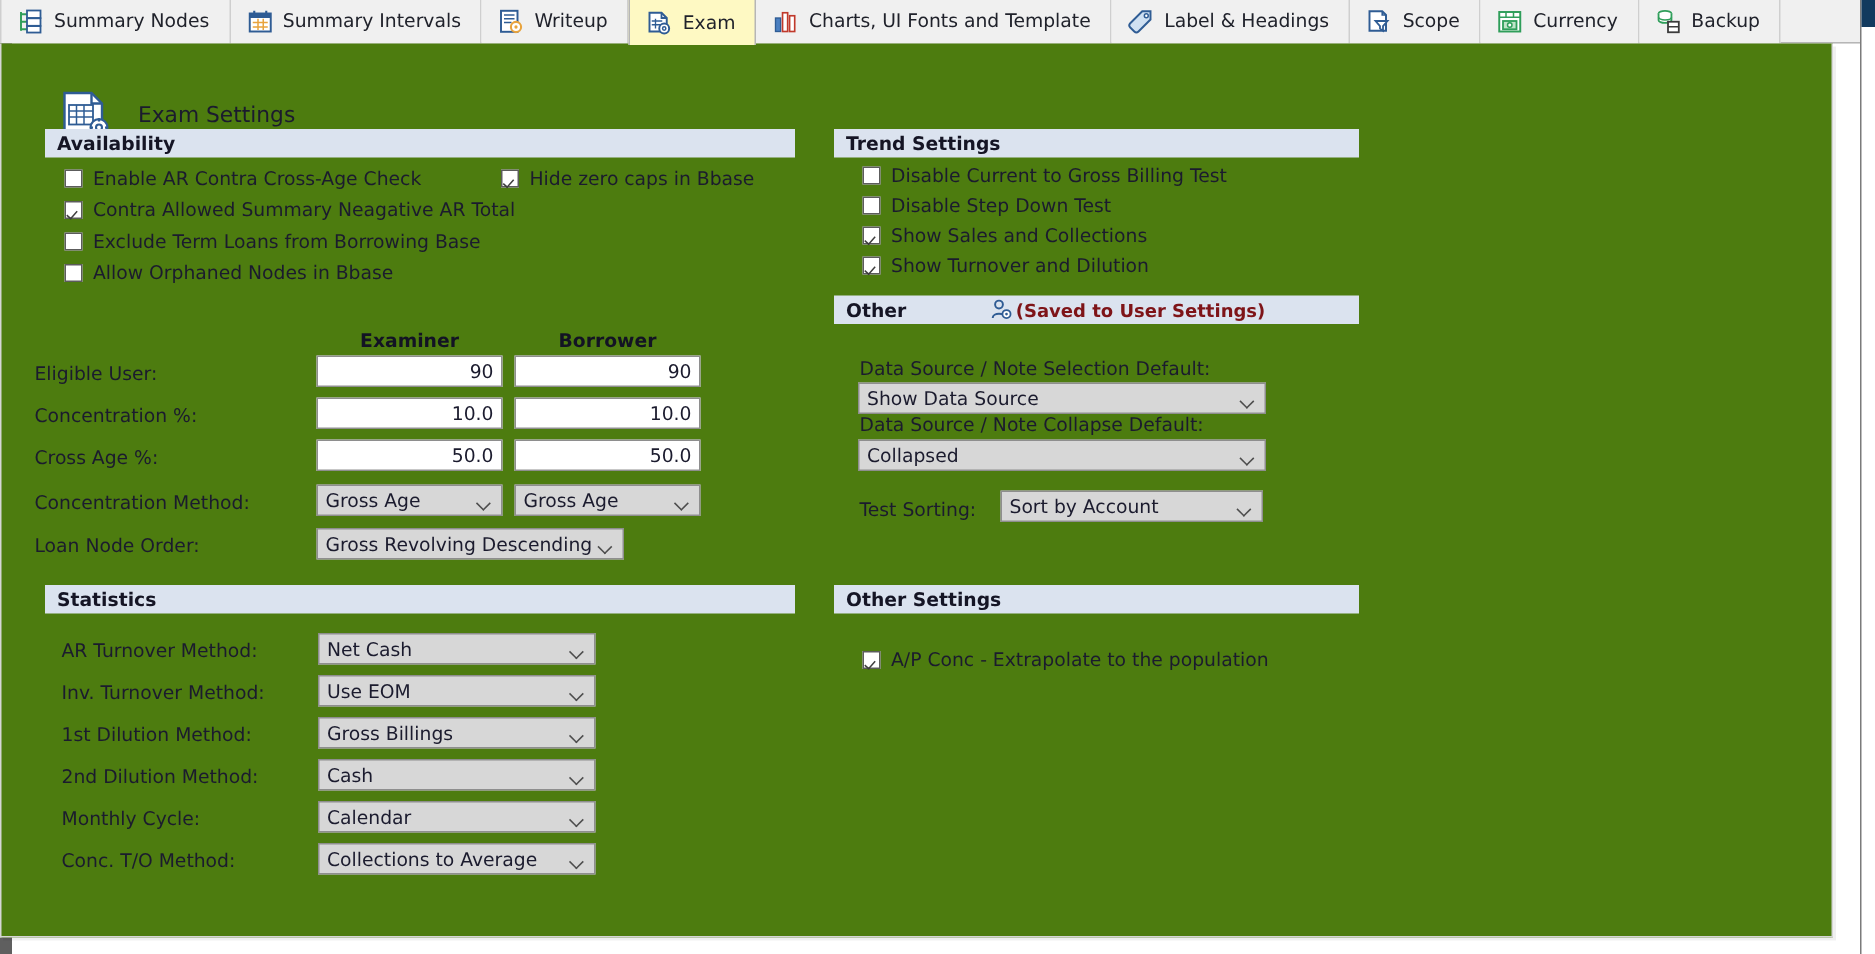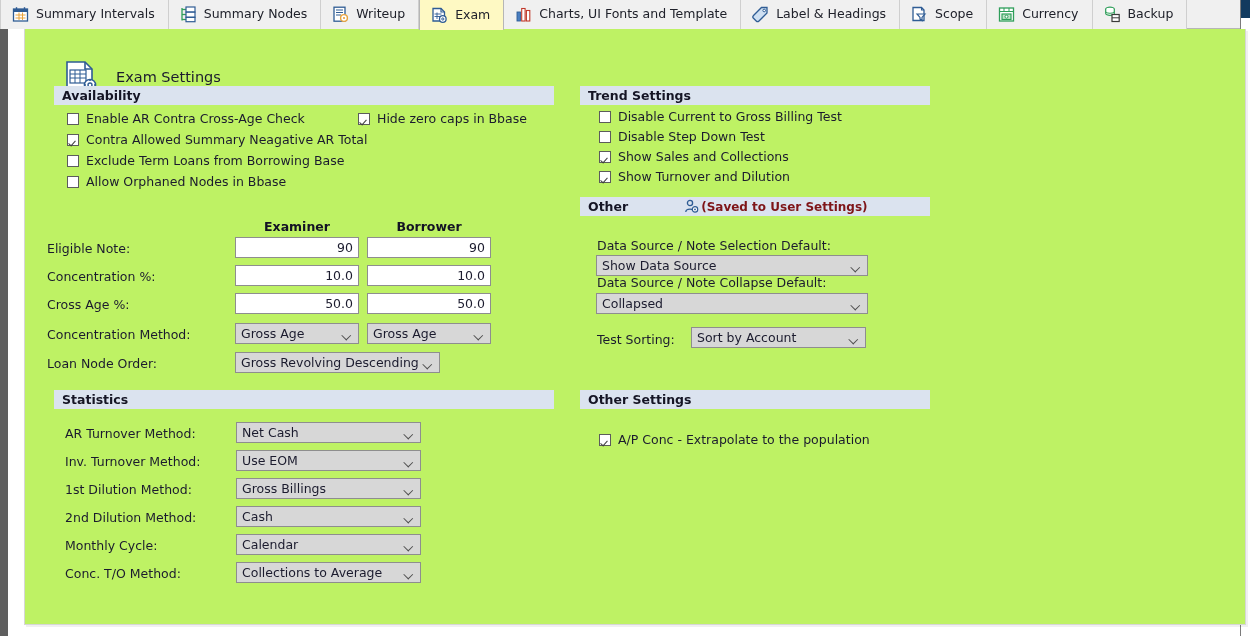--- a/index.html
+++ b/index.html
@@ -77,24 +77,24 @@
     background: #ffffff;
     border-left: 1px solid #7b7b7b;
     box-sizing: border-box;
   }
   .rightrail .railtop {
     width: 100%; height: 18px;
     background: #123a5e;
   }
   .panel {
     position: absolute;
-    left: 24px; top: 29px;
+    left: 0; top: 29px;
     width: 1222px;
     height: 596px;
-    background: #bef264;
+    background: #4d7c0f;
     border: 1px solid #d6d6d6;
     border-top: none;
     box-sizing: border-box;
     box-shadow: 2px 2px 0 0 rgba(0,0,0,0.06);
   }
 
   
   .pagehead {
     position: absolute;
     left: 38px; top: 30px;
@@ -217,50 +217,50 @@
     transform: rotate(45deg);
   }
   svg { display: block; }
 </style>
 </head>
 <body>
 
 <div id="app">
 
   <div class="tabbar" id="tabbar">
+      <div class="tab">
+        <span class="ticon">
+          <svg width="17" height="17" viewBox="0 0 17 17">
+       <line x1="2" y1="2" x2="2" y2="14.5" stroke="#2f9e5a" stroke-width="1.3"></line>
+       <line x1="2" y1="3.5" x2="6" y2="3.5" stroke="#2f9e5a" stroke-width="1.3"></line>
+       <line x1="2" y1="8.5" x2="6" y2="8.5" stroke="#2f9e5a" stroke-width="1.3"></line>
+       <line x1="2" y1="13.5" x2="6" y2="13.5" stroke="#2f9e5a" stroke-width="1.3"></line>
+       <rect x="6" y="1" width="9" height="5" fill="#fff" stroke="#2f5c94" stroke-width="1.2"></rect>
+       <rect x="6" y="6.2" width="9" height="5" fill="#fff" stroke="#2f5c94" stroke-width="1.2"></rect>
+       <rect x="6" y="11.4" width="9" height="4.3" fill="#fff" stroke="#2f5c94" stroke-width="1.2"></rect>
+     </svg>
+        </span>
+        <span class="tlabel">Summary Nodes</span>
+      </div>
       <div class="tab">
         <span class="ticon">
           <svg width="17" height="17" viewBox="0 0 17 17">
        <rect x="1.5" y="3" width="14" height="12" fill="#fff" stroke="#2f5c94" stroke-width="1.3"></rect>
        <rect x="1.5" y="3" width="14" height="3" fill="#2f5c94"></rect>
        <line x1="4.5" y1="1.2" x2="4.5" y2="4" stroke="#2f5c94" stroke-width="1.4"></line>
        <line x1="12.5" y1="1.2" x2="12.5" y2="4" stroke="#2f5c94" stroke-width="1.4"></line>
        <g stroke="#e8a33d" stroke-width="1">
               <line x1="3.5" y1="9" x2="13.5" y2="9"></line>
               <line x1="3.5" y1="12" x2="13.5" y2="12"></line>
        <line x1="7" y1="6.5" x2="7" y2="14"></line>
               <line x1="10.5" y1="6.5" x2="10.5" y2="14"></line>
             </g>
      </svg>
         </span>
         <span class="tlabel">Summary Intervals</span>
-      </div>
-      <div class="tab">
-        <span class="ticon">
-          <svg width="17" height="17" viewBox="0 0 17 17">
-       <line x1="2" y1="2" x2="2" y2="14.5" stroke="#2f9e5a" stroke-width="1.3"></line>
-       <line x1="2" y1="3.5" x2="6" y2="3.5" stroke="#2f9e5a" stroke-width="1.3"></line>
-       <line x1="2" y1="8.5" x2="6" y2="8.5" stroke="#2f9e5a" stroke-width="1.3"></line>
-       <line x1="2" y1="13.5" x2="6" y2="13.5" stroke="#2f9e5a" stroke-width="1.3"></line>
-       <rect x="6" y="1" width="9" height="5" fill="#fff" stroke="#2f5c94" stroke-width="1.2"></rect>
-       <rect x="6" y="6.2" width="9" height="5" fill="#fff" stroke="#2f5c94" stroke-width="1.2"></rect>
-       <rect x="6" y="11.4" width="9" height="4.3" fill="#fff" stroke="#2f5c94" stroke-width="1.2"></rect>
-     </svg>
-        </span>
-        <span class="tlabel">Summary Nodes</span>
       </div>
       <div class="tab">
         <span class="ticon">
           <svg width="17" height="17" viewBox="0 0 17 17">
        <rect x="2" y="1.2" width="11" height="14" fill="#fff" stroke="#2f5c94" stroke-width="1.3"></rect>
        <g stroke="#2f5c94" stroke-width="1">
               <line x1="4" y1="4" x2="11" y2="4"></line>
               <line x1="4" y1="6.5" x2="11" y2="6.5"></line>
               <line x1="4" y1="9" x2="9" y2="9"></line>
             </g>
@@ -402,21 +402,21 @@
           <span class="cblabel">Hide zero caps in Bbase</span>
         </div>
       </div>
 
     <div id="avail-colheads">
         <div class="colhead" style="left: 210px; top: 190px; width: 124px; text-align: center;">Examiner</div>
         <div class="colhead" style="left: 342px; top: 190px; width: 124px;">Borrower</div>
       </div>
 
     <div id="avail-rows">
-        <div class="flabel" style="left: 22px; top: 212px;">Eligible Note:</div>
+        <div class="flabel" style="left: 22px; top: 212px;">Eligible User:</div>
         <div class="tinput" style="left: 210px; top: 208px; width: 124px;">90</div>
         <div class="tinput" style="left: 342px; top: 208px; width: 124px;">90</div>
         <div class="flabel" style="left: 22px; top: 240px;">Concentration %:</div>
         <div class="tinput" style="left: 210px; top: 236px; width: 124px;">10.0</div>
         <div class="tinput" style="left: 342px; top: 236px; width: 124px;">10.0</div>
         <div class="flabel" style="left: 22px; top: 268px;">Cross Age %:</div>
         <div class="tinput" style="left: 210px; top: 264px; width: 124px;">50.0</div>
         <div class="tinput" style="left: 342px; top: 264px; width: 124px;">50.0</div>
         <div class="flabel" style="left: 22px; top: 298px;">Concentration Method:</div>
         <div class="sel" style="left: 210px; top: 294px; width: 124px;">

